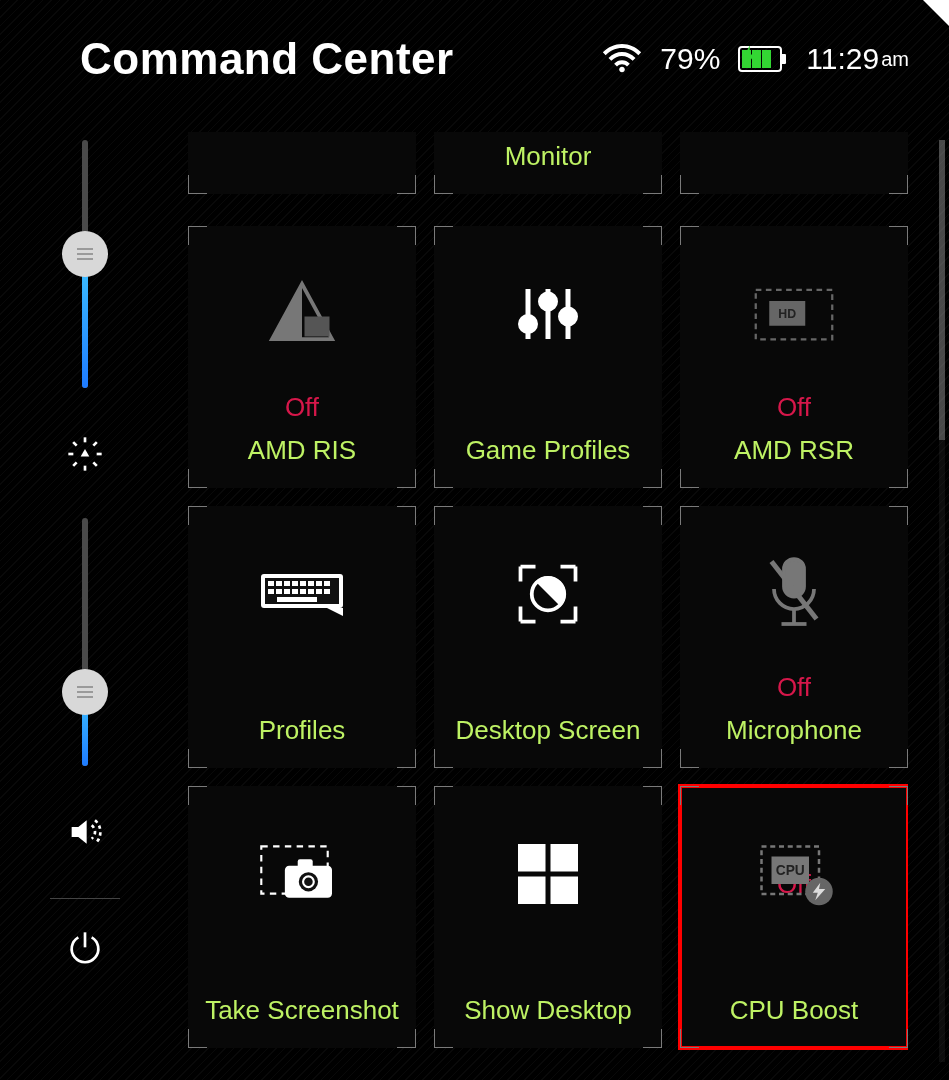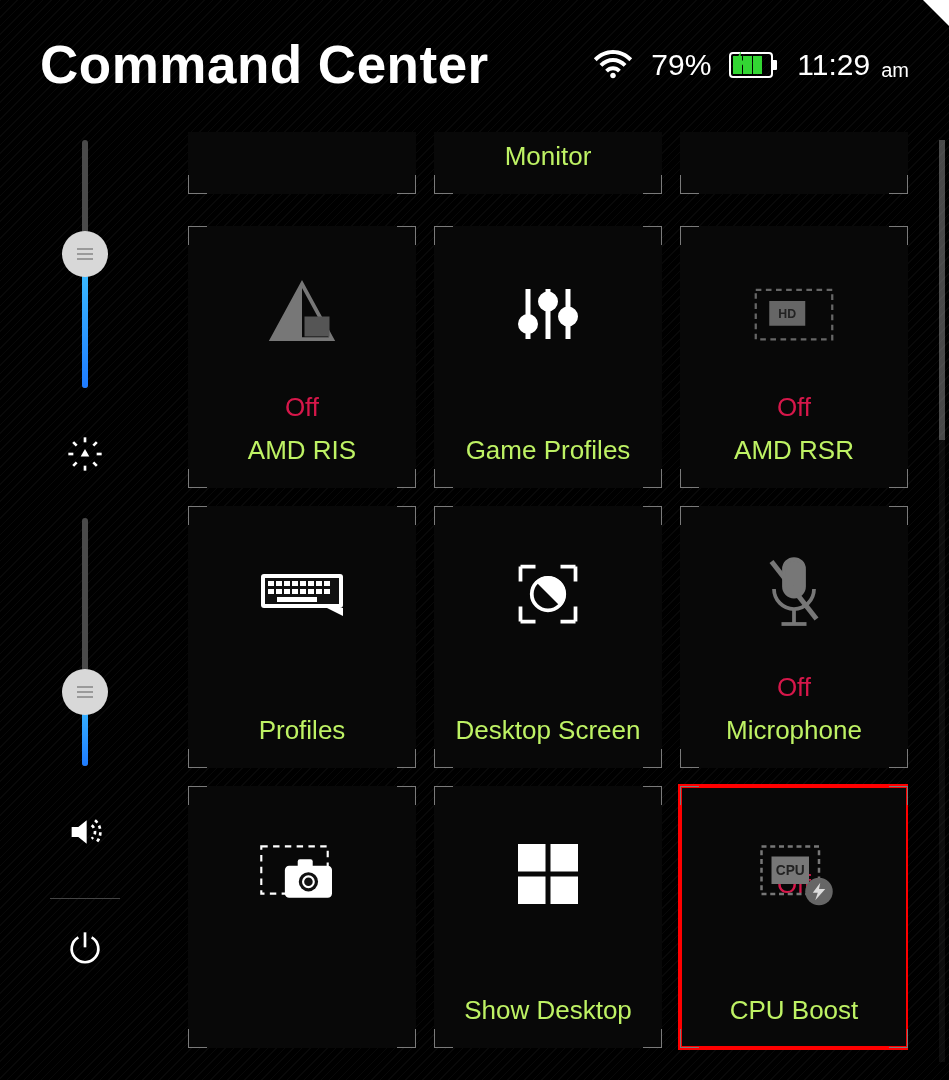--- a/index.html
+++ b/index.html
@@ -31,35 +31,36 @@
   }
   
   .header {
     position: relative;
     display: flex;
     align-items: center;
     padding: 34px 40px 20px 40px;
     z-index: 10;
   }
   .app-title {
-    font-size: 53px;
+    font-size: 44px;
     font-weight: 600;
     letter-spacing: .5px;
+    margin-left: 40px;
   }
   .header-right {
     margin-left: auto;
     display: flex;
     align-items: center;
     gap: 18px;
     font-size: 30px;
     font-weight: 400;
   }
   .wifi-icon svg { width: 40px; height: 40px; display: block; }
   .battery-wrap { display:flex; align-items:center; gap:6px; }
-  .time-wrap { display:flex; align-items:flex-end; gap:11px; }
+  .time-wrap { display:flex; align-items:center; gap:2px; }
   .time-ampm { font-size: 20px; }
 
   
   .sidebar {
     position: absolute;
     left: 50px;
     top: 140px;
     bottom: 0;
     width: 70px;
     display: flex;
@@ -393,20 +394,21 @@
           <svg viewBox="0 0 84 64">
             <rect x="4" y="6" width="62" height="44" fill="none" stroke="#fff" stroke-width="2" stroke-dasharray="6 5"></rect>
             <g transform="translate(26 18)">
               <rect x="0" y="6" width="44" height="30" rx="4" fill="#fff"></rect>
               <rect x="12" y="0" width="14" height="8" rx="2" fill="#fff"></rect>
               <circle cx="22" cy="21" r="9" fill="#111"></circle>
               <circle cx="22" cy="21" r="5" fill="none" stroke="#fff" stroke-width="2"></circle>
             </g>
           </svg>
         </div>
+        <div class="tile-title">Take Screenshot</div>
       </div>
       <div class="tile">
         <span class="corners"></span>
         <div class="tile-icon">
           <svg viewBox="0 0 64 64" fill="#fff">
             <rect x="8" y="8" width="22" height="22"></rect>
             <rect x="34" y="8" width="22" height="22"></rect>
             <rect x="8" y="34" width="22" height="22"></rect>
             <rect x="34" y="34" width="22" height="22"></rect>
           </svg>

